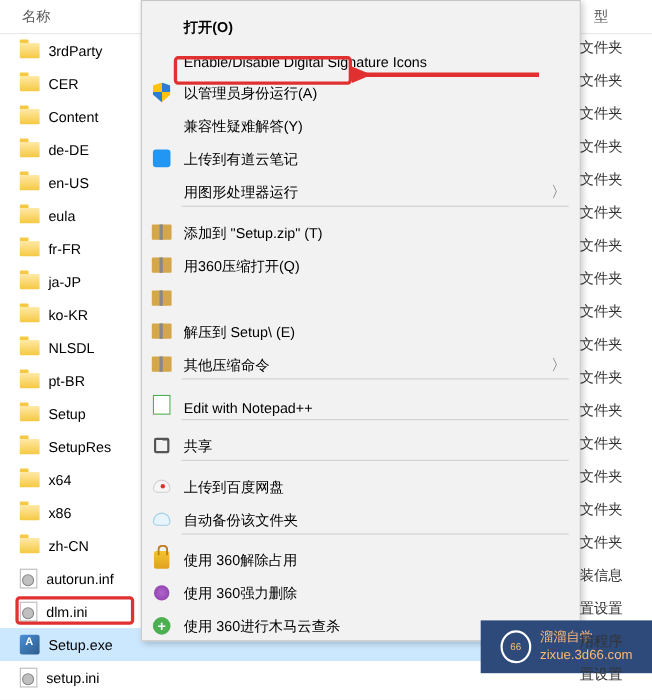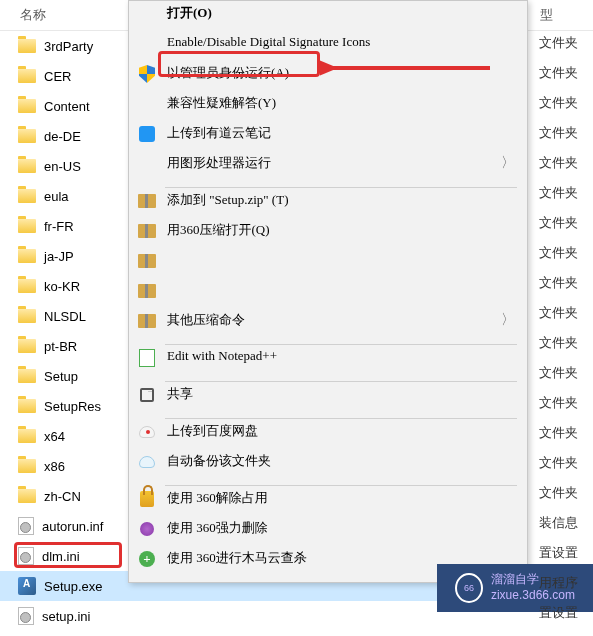--- a/index.html
+++ b/index.html
@@ -121,26 +121,25 @@
       left: 128px;
       top: 0;
       width: 400px;
       background: #f2f2f2;
       border: 1px solid #c8c8c8;
       box-shadow: 2px 2px 6px rgba(0,0,0,0.2);
       padding: 3px 0;
     }
     .menu-item {
       display: flex;
-      align-items: flex-start;
+      align-items: flex-end;
       height: 30px;
       padding: 0 12px 0 8px;
       gap: 10px;
       cursor: pointer;
-      font-family: Liberation Serif, serif;
     }
     .menu-icon {
       width: 20px;
       height: 20px;
       display: flex;
       align-items: center;
       justify-content: center;
       flex-shrink: 0;
     }
     .menu-label { flex: 1; color: #000; }
@@ -215,42 +214,41 @@
       color: #fff;
       font-weight: bold;
     }
     .watermark {
       position: absolute;
       right: 0;
       bottom: 24px;
       width: 156px;
       height: 48px;
       background: #2d4a7a;
-      color: #c4b5fd;
+      color: #fdba74;
       display: flex;
       align-items: center;
       padding: 0 18px;
       gap: 8px;
       font-size: 12px;
     }
     .wm-logo {
       width: 30px; height: 30px;
       border: 2px solid #fff;
       border-radius: 50%;
       display: flex; align-items: center; justify-content: center;
       font-size: 9px;
     }
     .wm-text { display: flex; flex-direction: column; line-height: 1.3; }
     .type-col {
       position: absolute;
       right: 10px;
       width: 56px;
       color: #333;
       font-size: 13px;
-      padding-left: 12px;
     }
   </style>
 </head>
 <body>
 
 <div class="explorer">
   <div class="header-row">
     <div class="col-name">名称</div>
     <div class="col-type">型</div>
   </div>
@@ -383,20 +381,21 @@
     </div>
     <div class="menu-item">
       <div class="menu-icon">
         <div class="zip-icon"></div>
       </div>
     </div>
     <div class="menu-item">
       <div class="menu-icon">
         <div class="zip-icon"></div>
       </div>
+      <span class="menu-label">解压到 Setup\ (E)</span>
     </div>
     <div class="menu-item">
       <div class="menu-icon">
         <div class="zip-icon"></div>
       </div>
       <span class="menu-label">其他压缩命令</span>
       <span class="menu-arrow">〉</span>
     </div>
     <div class="menu-sep"></div>
     <div class="menu-item">

